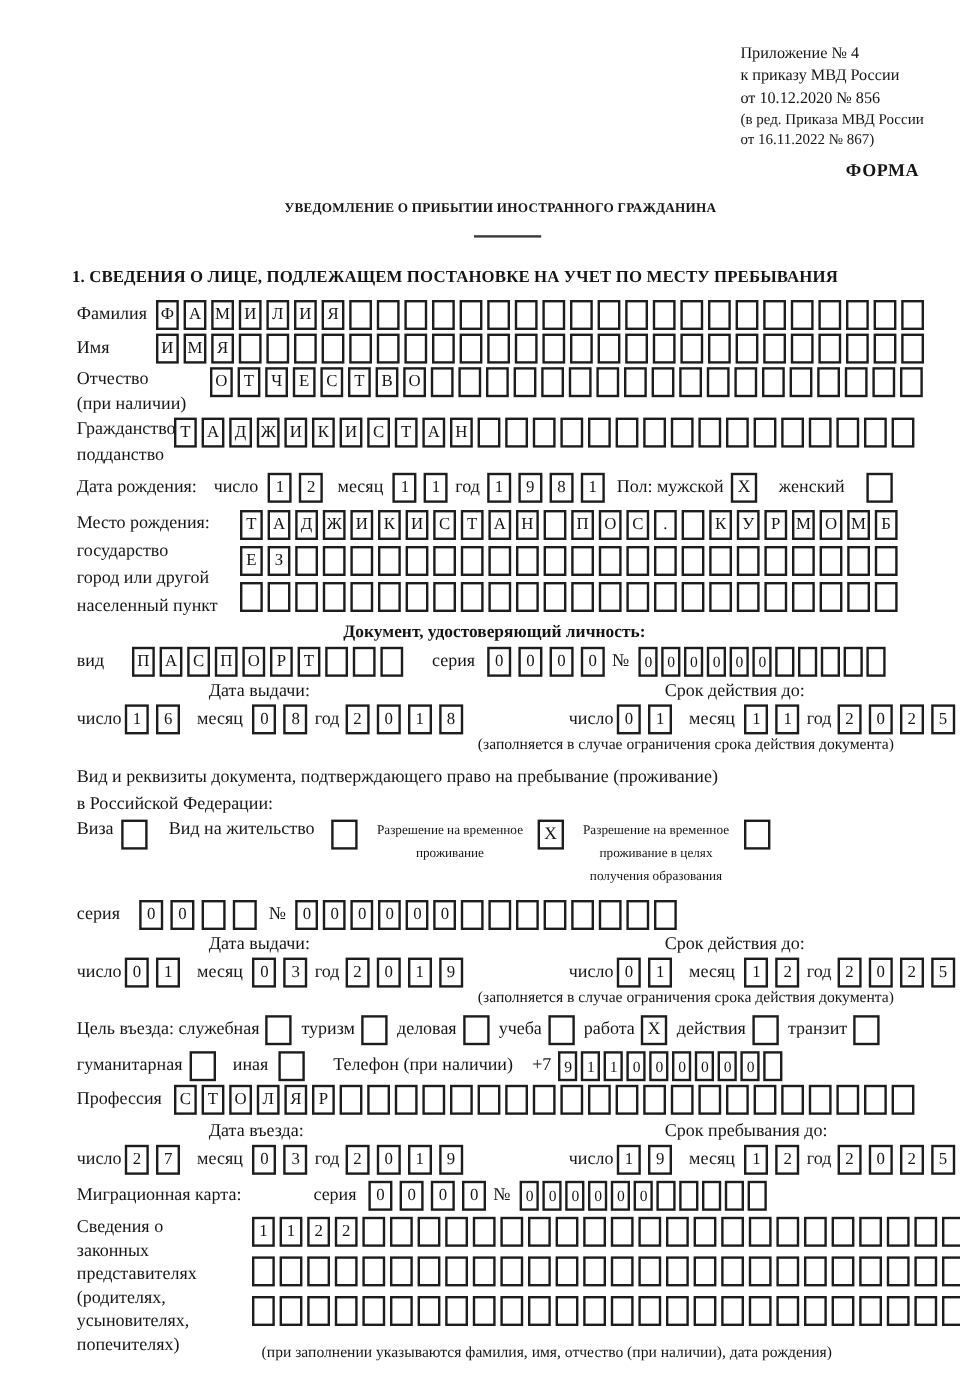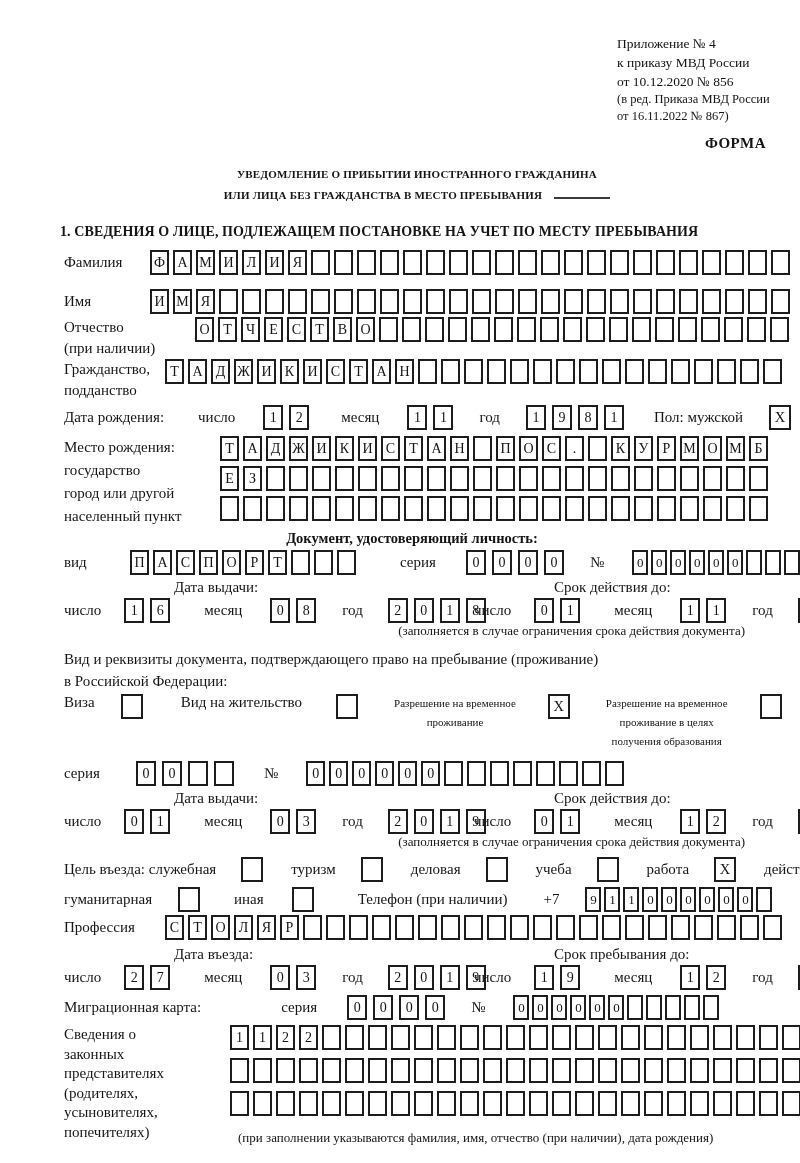--- a/index.html
+++ b/index.html
@@ -8,21 +8,21 @@
          font-family:"Liberation Serif","DejaVu Serif",serif; }
   .page { width:800px; height:1163px; padding:34px 10px 0 64px; overflow:hidden; position:relative; background:#fff; }
 
   .hdr { margin-left:553px; font-size:13.5px; line-height:19px; }
   .hdr .sm { font-size:12.5px; line-height:17px; }
   .forma { text-align:right; padding-right:24px; font-weight:bold; font-size:15px; margin-top:10px; letter-spacing:.5px; }
   .title { text-align:center; font-weight:bold; font-size:11px; line-height:21px; margin-top:12px; margin-left:-20px; letter-spacing:.2px; }
   .blank-line { display:inline-block; width:56px; border-bottom:2.5px solid #3a3a3a; height:13px; margin-left:12px; }
   .sec { font-weight:bold; font-size:14px; margin-top:18px; margin-left:-4px; letter-spacing:.1px; }
 
-  .frow { display:flex; align-items:center;gap:20px; }
+  .frow { display:flex; align-items:center; }
   .frow.top { align-items:flex-start; }
   .lbl { font-size:15px; flex:0 0 auto; white-space:nowrap; }
   .lblcol { flex:0 0 auto; font-size:15px; line-height:21px; }
   .cells { display:flex; flex:0 0 auto; flex-wrap:nowrap; }
   .cell { width:19px; height:25px; border:2px solid #1d1d1d; margin-right:4px; display:flex;
           align-items:center; justify-content:center; font-size:14px; flex:0 0 auto; background:#fff; }
   .cells.sm .cell { width:16px; margin-right:3px; font-size:13px; }
   .cells.dt .cell { width:20px; margin-right:6px; }
   .cb { width:22px; height:25px; border:2px solid #1d1d1d; display:flex; align-items:center;
         justify-content:center; font-size:14.5px; flex:0 0 auto; background:#fff; }
@@ -46,21 +46,21 @@
     <div>Приложение № 4</div>
     <div>к приказу МВД России</div>
     <div>от 10.12.2020 № 856</div>
     <div class="sm">(в ред. Приказа МВД России</div>
     <div class="sm">от 16.11.2022 № 867)</div>
   </div>
   <div class="forma">ФОРМА</div>
 
   <div class="title">
     <div>УВЕДОМЛЕНИЕ О ПРИБЫТИИ ИНОСТРАННОГО ГРАЖДАНИНА</div>
-    <div><span>ИЛИ ЛИЦА БЕЗ ГРАЖДАНСТВА В МЕСТО ПРЕБЫВАНИЯ</span><span class="blank-line"></span></div>
+    <div><span class="blank-line"></span></div>
   </div>
 
   <div class="sec">1. СВЕДЕНИЯ О ЛИЦЕ, ПОДЛЕЖАЩЕМ ПОСТАНОВКЕ НА УЧЕТ ПО МЕСТУ ПРЕБЫВАНИЯ</div>
 
   <div class="frow" style="margin-top:10px;">
     <span class="lbl" style="width:66px;">Фамилия</span>
     <span class="cells">
         <span class="cell">Ф</span>
         <span class="cell">А</span>
         <span class="cell">М</span>
@@ -85,21 +85,21 @@
         <span class="cell"></span>
         <span class="cell"></span>
         <span class="cell"></span>
         <span class="cell"></span>
         <span class="cell"></span>
         <span class="cell"></span>
         <span class="cell"></span>
       </span>
   </div>
 
-  <div class="frow" style="margin-top:14px;">
+  <div class="frow" style="margin-top:3px;">
     <span class="lbl" style="width:66px;">Имя</span>
     <span class="cells">
         <span class="cell">И</span>
         <span class="cell">М</span>
         <span class="cell">Я</span>
         <span class="cell"></span>
         <span class="cell"></span>
         <span class="cell"></span>
         <span class="cell"></span>
         <span class="cell"></span>

